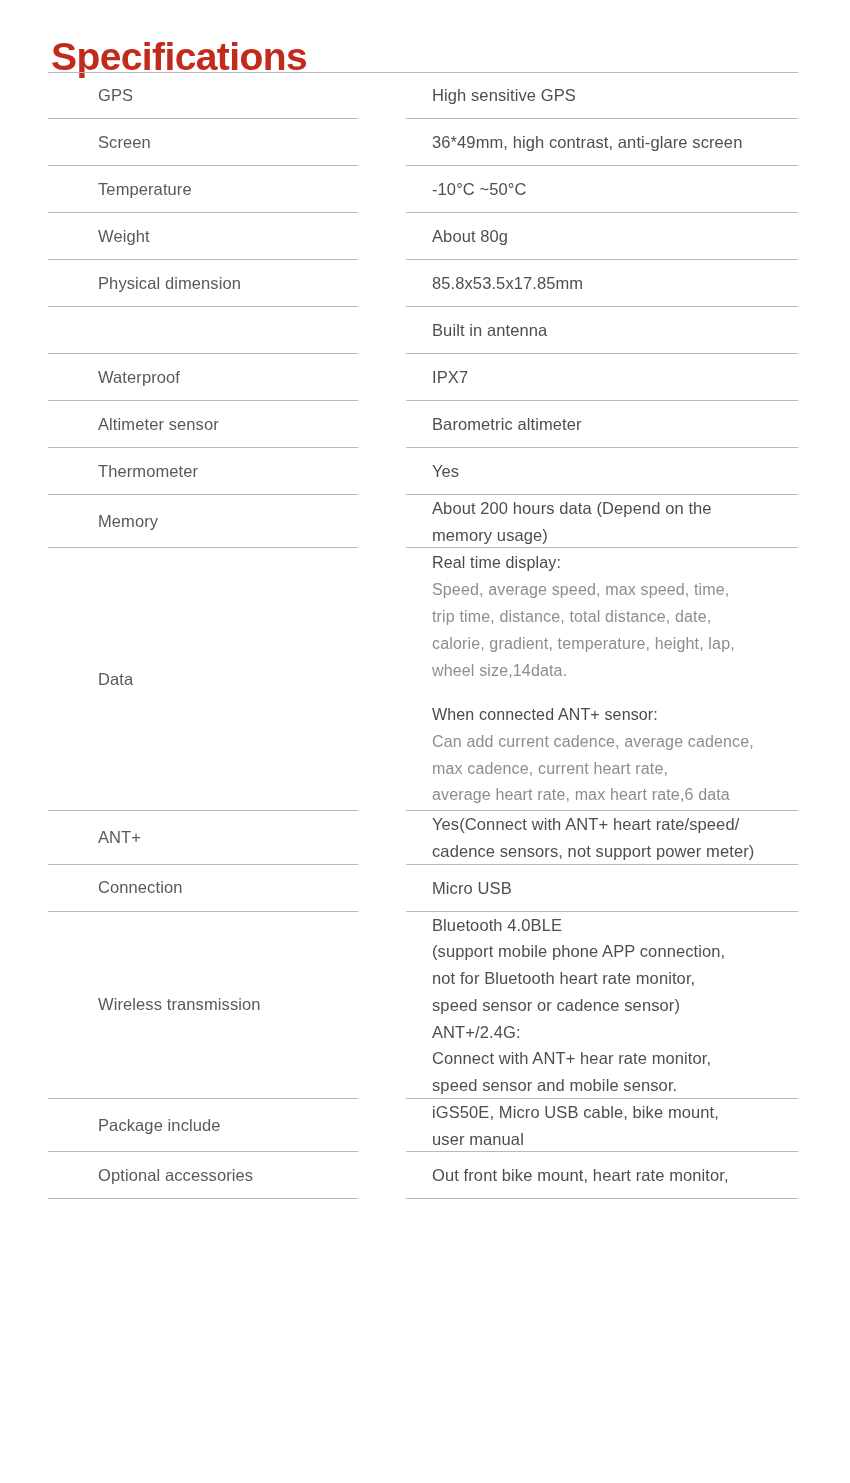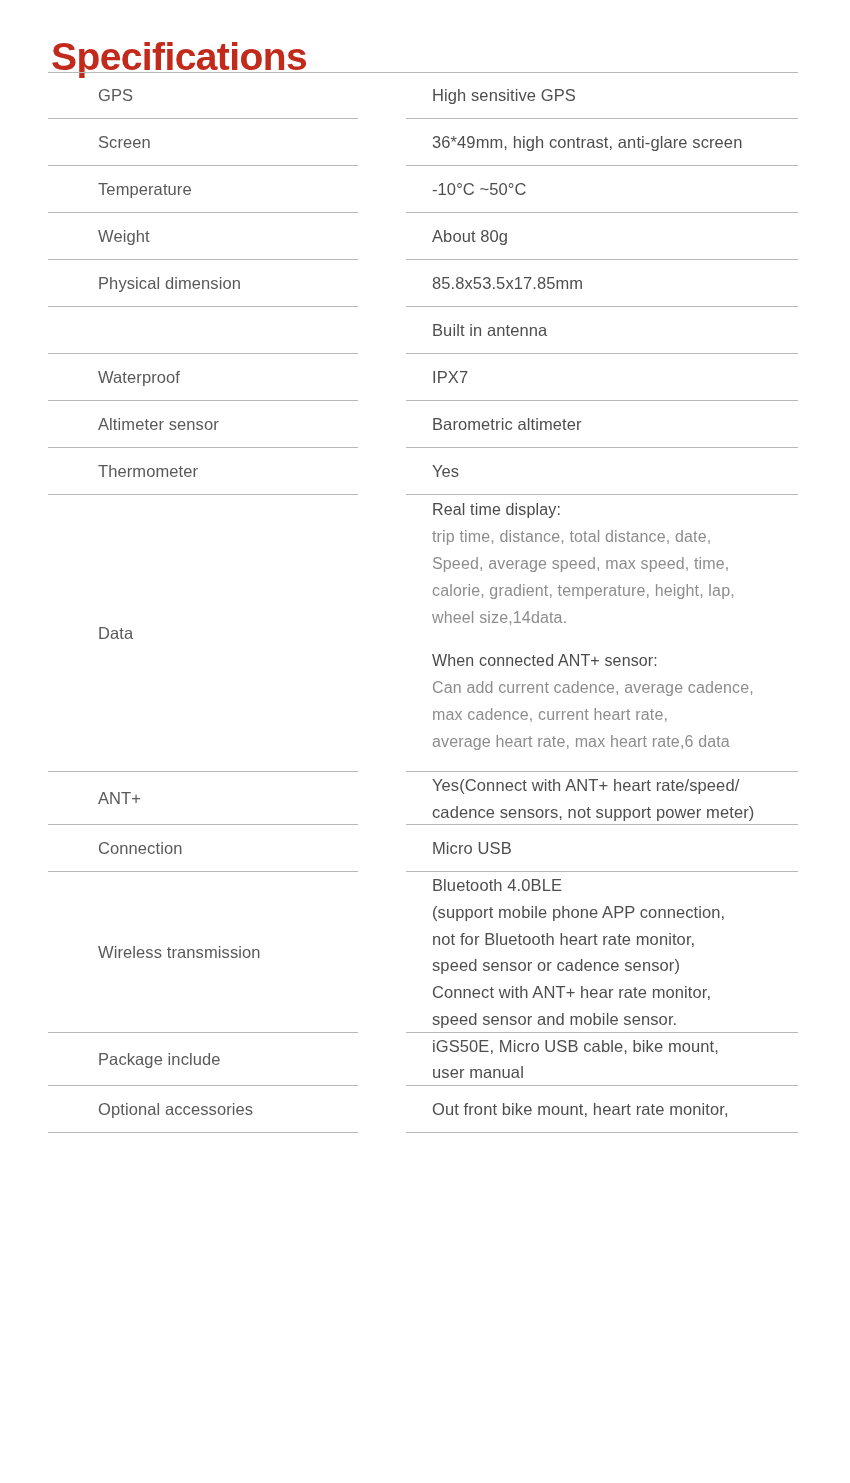--- a/index.html
+++ b/index.html
@@ -114,21 +114,21 @@
     letter-spacing: 0.1px;
   }
   .value-text .line { display: block; white-space: pre; }
 
   
   .data-block {
     font-size: 16px;
     line-height: 1.68;
     letter-spacing: 0.15px;
     padding-top: 2px;
-    padding-bottom: 16px;
+    padding-bottom: 2px;
   }
   .data-block .grp { display: block; }
   .data-block .grp + .grp { margin-top: 17px; }
   .data-block .head {
     display: block;
     color: #4a4a4a;
     white-space: pre;
   }
   .data-block .body {
     display: block;
@@ -282,31 +282,48 @@
             <span class="value-text">
               <span class="line">Yes</span>
             </span>
           </div>
           <div class="rule"></div>
         </div>
       </div>
       <div class="row">
         <div class="cell cell-label">
           <div class="cell-inner">
+            <span class="label-text">Memory</span>
+          </div>
+          <div class="rule"></div>
+        </div>
+        <div class="cell cell-value">
+          <div class="cell-inner">
+            <span class="value-text">
+              <span class="line">About 200 hours data (Depend on the</span>
+              <span class="line">memory usage)</span>
+            </span>
+          </div>
+          <div class="rule"></div>
+        </div>
+      </div>
+      <div class="row">
+        <div class="cell cell-label">
+          <div class="cell-inner">
             <span class="label-text">Data</span>
           </div>
           <div class="rule"></div>
         </div>
         <div class="cell cell-value">
           <div class="cell-inner">
             <span class="value-text data-block">
               <span class="grp">
                 <span class="head">Real time display:</span>
+                <span class="body">Speed, average speed, max speed, time,</span>
                 <span class="body">trip time, distance, total distance, date,</span>
-                <span class="body">Speed, average speed, max speed, time,</span>
                 <span class="body">calorie, gradient, temperature, height, lap,</span>
                 <span class="body">wheel size,14data.</span>
               </span>
               <span class="grp">
                 <span class="head">When connected ANT+ sensor:</span>
                 <span class="body">Can add current cadence, average cadence,</span>
                 <span class="body">max cadence, current heart rate,</span>
                 <span class="body">average heart rate, max heart rate,6 data</span>
               </span>
             </span>
@@ -354,20 +371,21 @@
           </div>
           <div class="rule"></div>
         </div>
         <div class="cell cell-value">
           <div class="cell-inner">
             <span class="value-text">
               <span class="line">Bluetooth 4.0BLE</span>
               <span class="line">(support mobile phone APP connection,</span>
               <span class="line">not for Bluetooth heart rate monitor,</span>
               <span class="line">speed sensor or cadence sensor)</span>
+              <span class="line">ANT+/2.4G:</span>
               <span class="line">Connect with ANT+ hear rate monitor,</span>
               <span class="line">speed sensor and mobile sensor.</span>
             </span>
           </div>
           <div class="rule"></div>
         </div>
       </div>
       <div class="row">
         <div class="cell cell-label">
           <div class="cell-inner">

